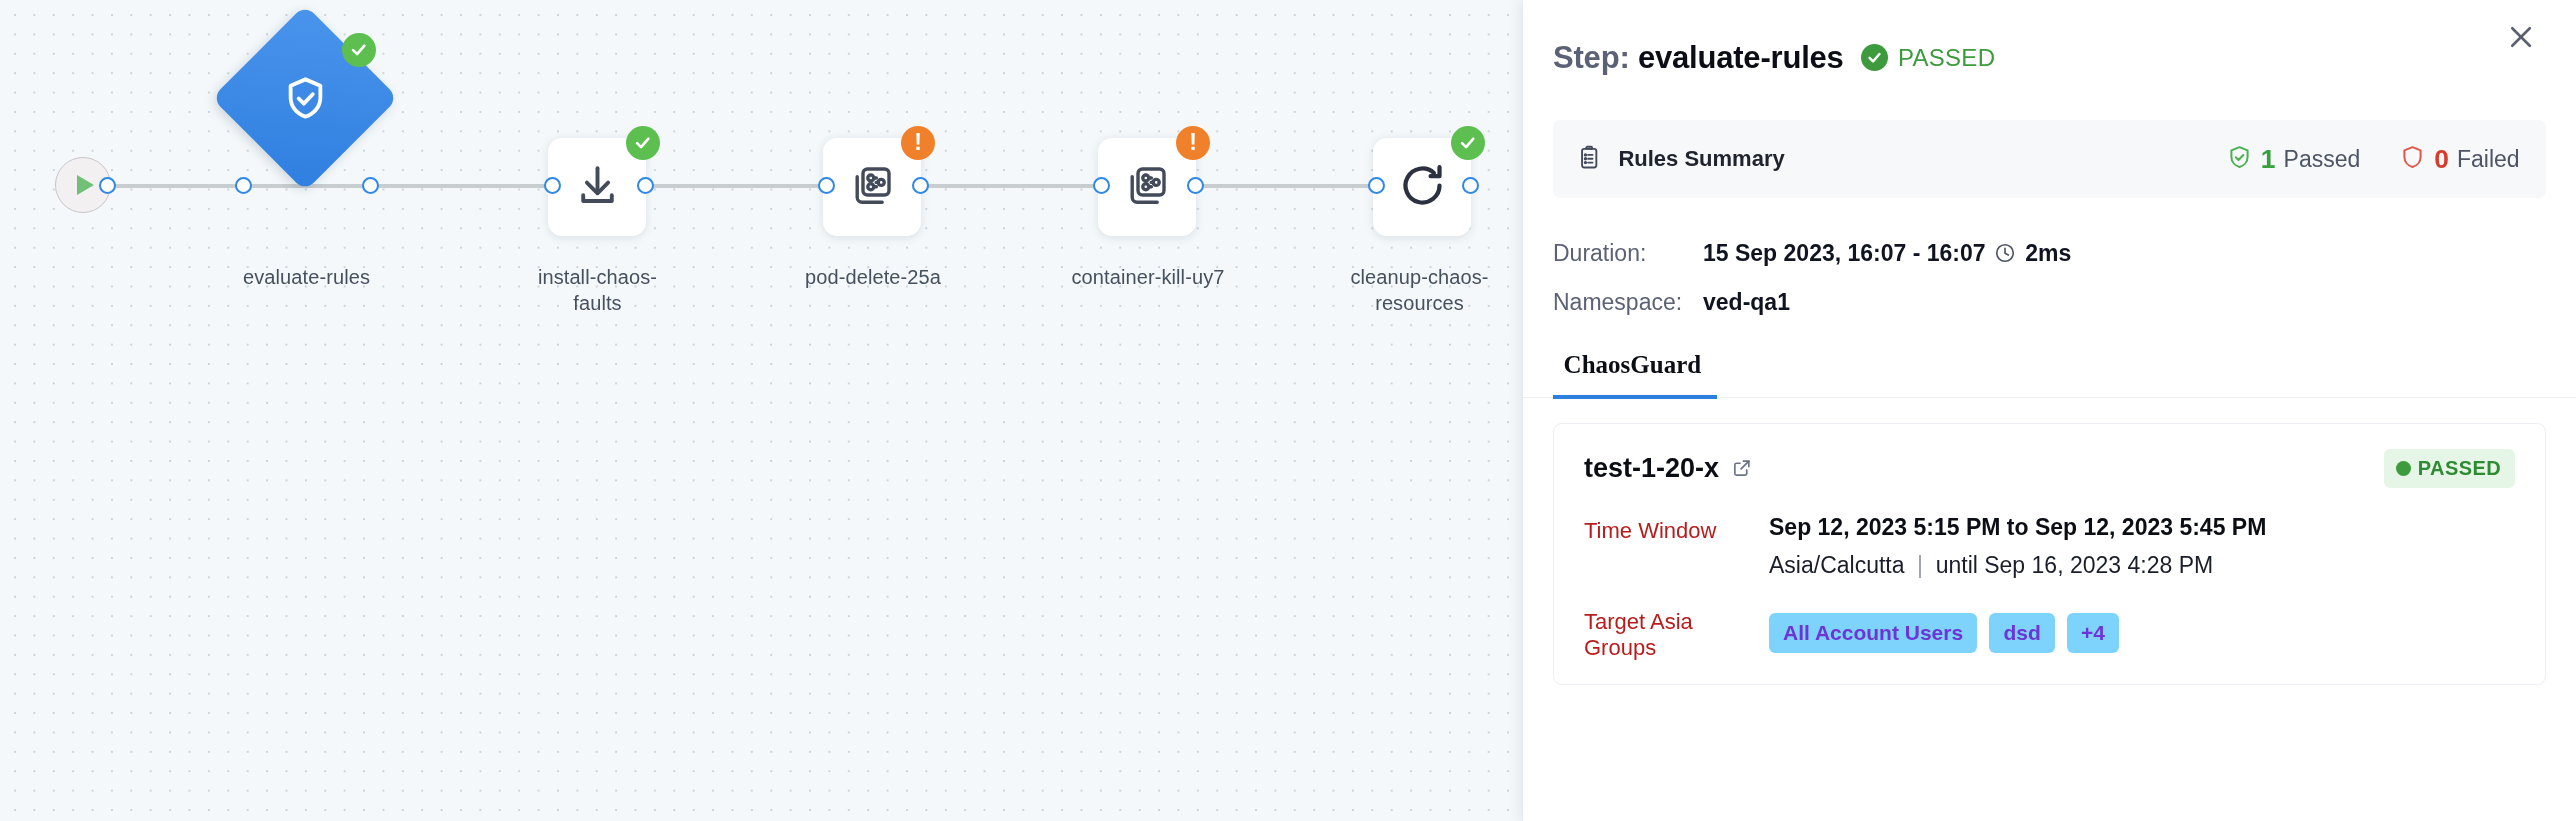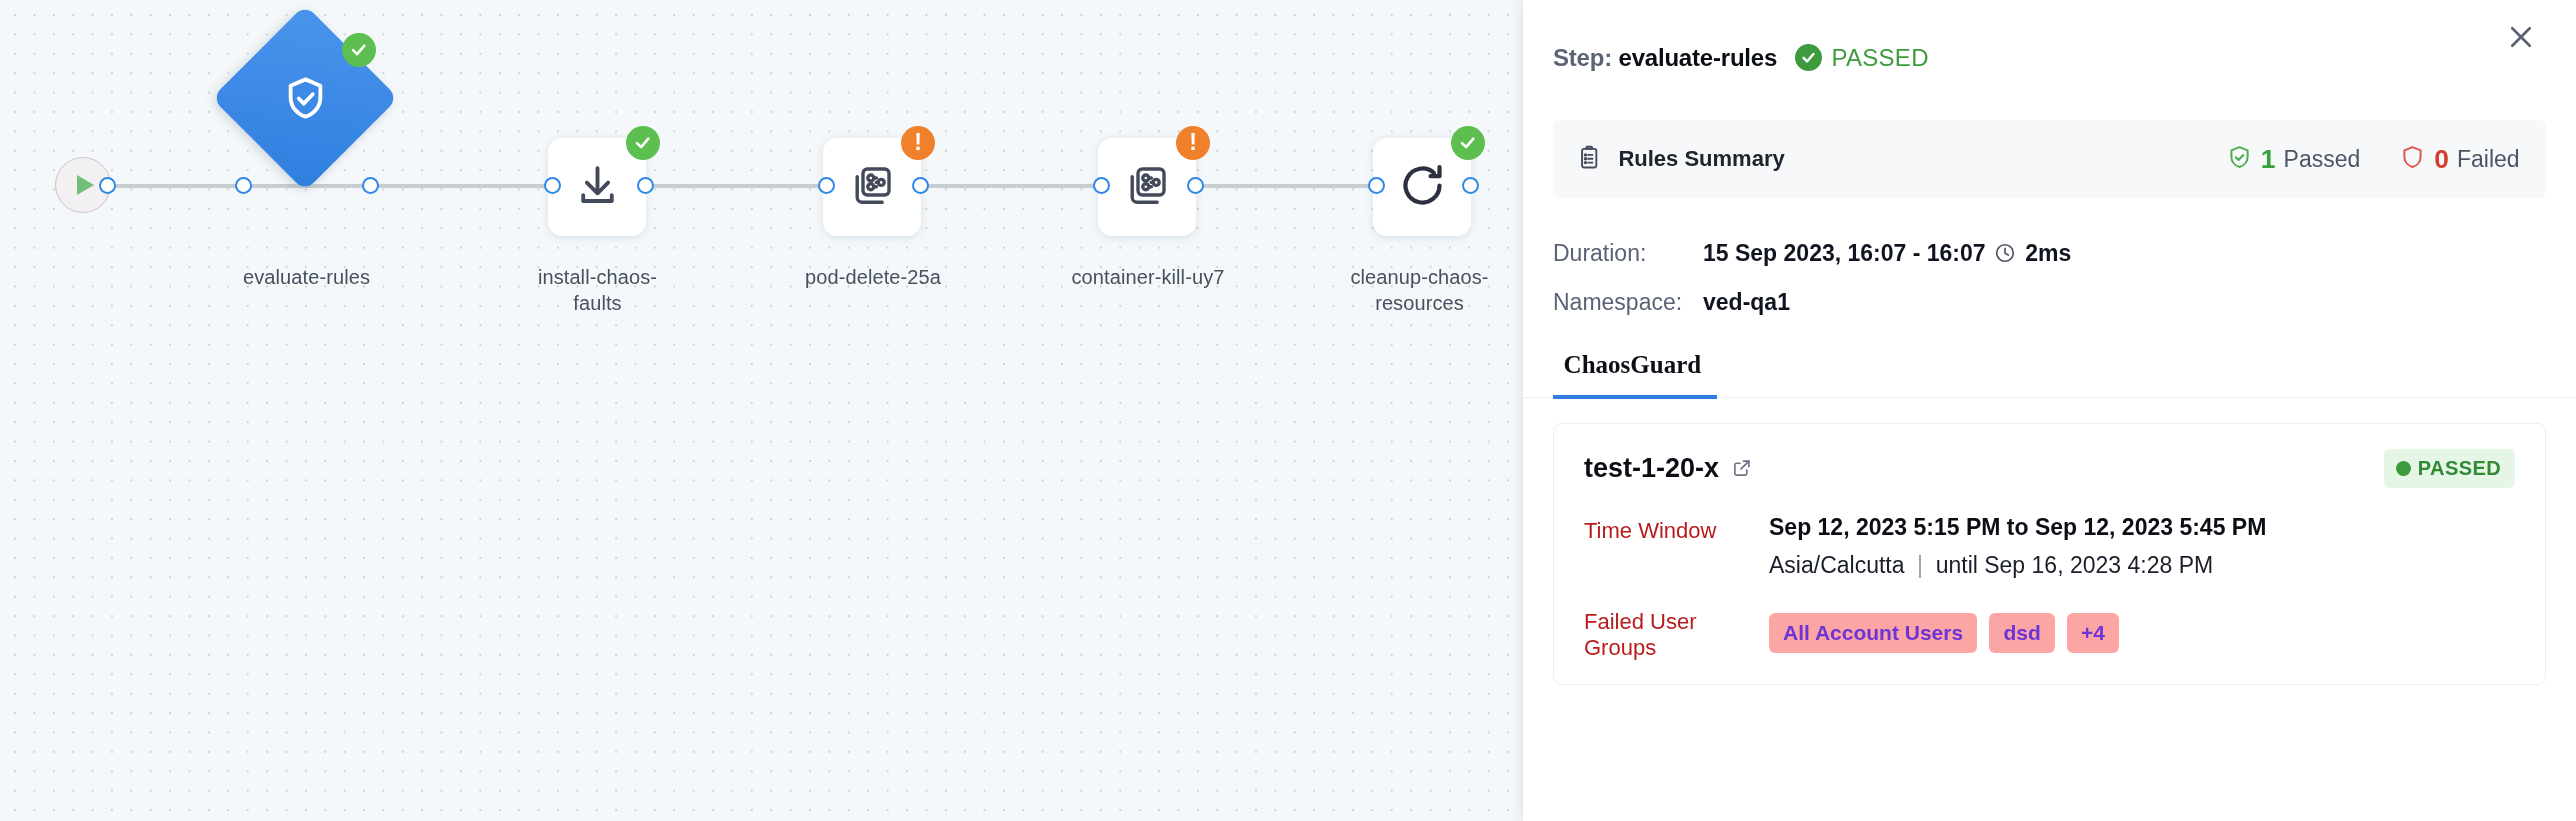--- a/index.html
+++ b/index.html
@@ -118,21 +118,21 @@
     overflow: hidden;
   }
 
   .panel-head {
     position: relative;
     height: 115px;
     padding: 0 37px 0 30px;
     display: flex; align-items: center;
   }
   .panel-title {
-    font-size: 24px;
+    font-size: 31px;
     color: #0b0e14;
     font-weight: 600;
     letter-spacing: -0.2px;
   }
   .panel-title .lbl { color: #5b6275; font-weight: 600; }
   .head-status {
     display: flex; align-items: center; gap: 9.7px;
     margin-left: 17.6px;
   }
   .check-circle {
@@ -228,21 +228,21 @@
     font-size: 22px; color: #b91c1c;
     padding-top: 3.5px;
   }
   .rule-val { font-size: 23px; color: #0b0e14; }
   .rule-val .line1 { font-weight: 700; text-align: center; }
   .rule-val .line2 { margin-top: 10.6px; font-weight: 400; color: #1a1e2a; }
   .sep { color:#9aa0ad; margin: 0 6.2px; }
 
   .chips { display: flex; gap: 12.3px; align-items: center; flex-wrap: wrap; }
   .chip {
-    background: #fca5a5;
+    background: #7dd3fc;
     color: #6d34d6;
     font-size: 21px;
     font-weight: 600;
     border-radius: 6.2px;
     padding: 8px 14px;
     cursor: pointer;
   }
 </style>
 </head>
 <body>
@@ -472,21 +472,21 @@
           <div class="line1">Sep 12, 2023 5:15 PM to Sep 12, 2023 5:45 PM</div>
           <div class="line2">
             <span>Asia/Calcutta</span>
             <span class="sep">|</span>
             <span>until Sep 16, 2023 4:28 PM</span>
           </div>
         </div>
       </div>
 
       <div class="rule-row">
-        <div class="rule-key">Failed User Groups</div>
+        <div class="rule-key">Target Asia Groups</div>
         <div class="chips">
           <span class="chip">All Account Users</span>
           <span class="chip">dsd</span>
           <span class="chip">+4</span>
         </div>
       </div>
     </div>
 
   </div>
 </div>

